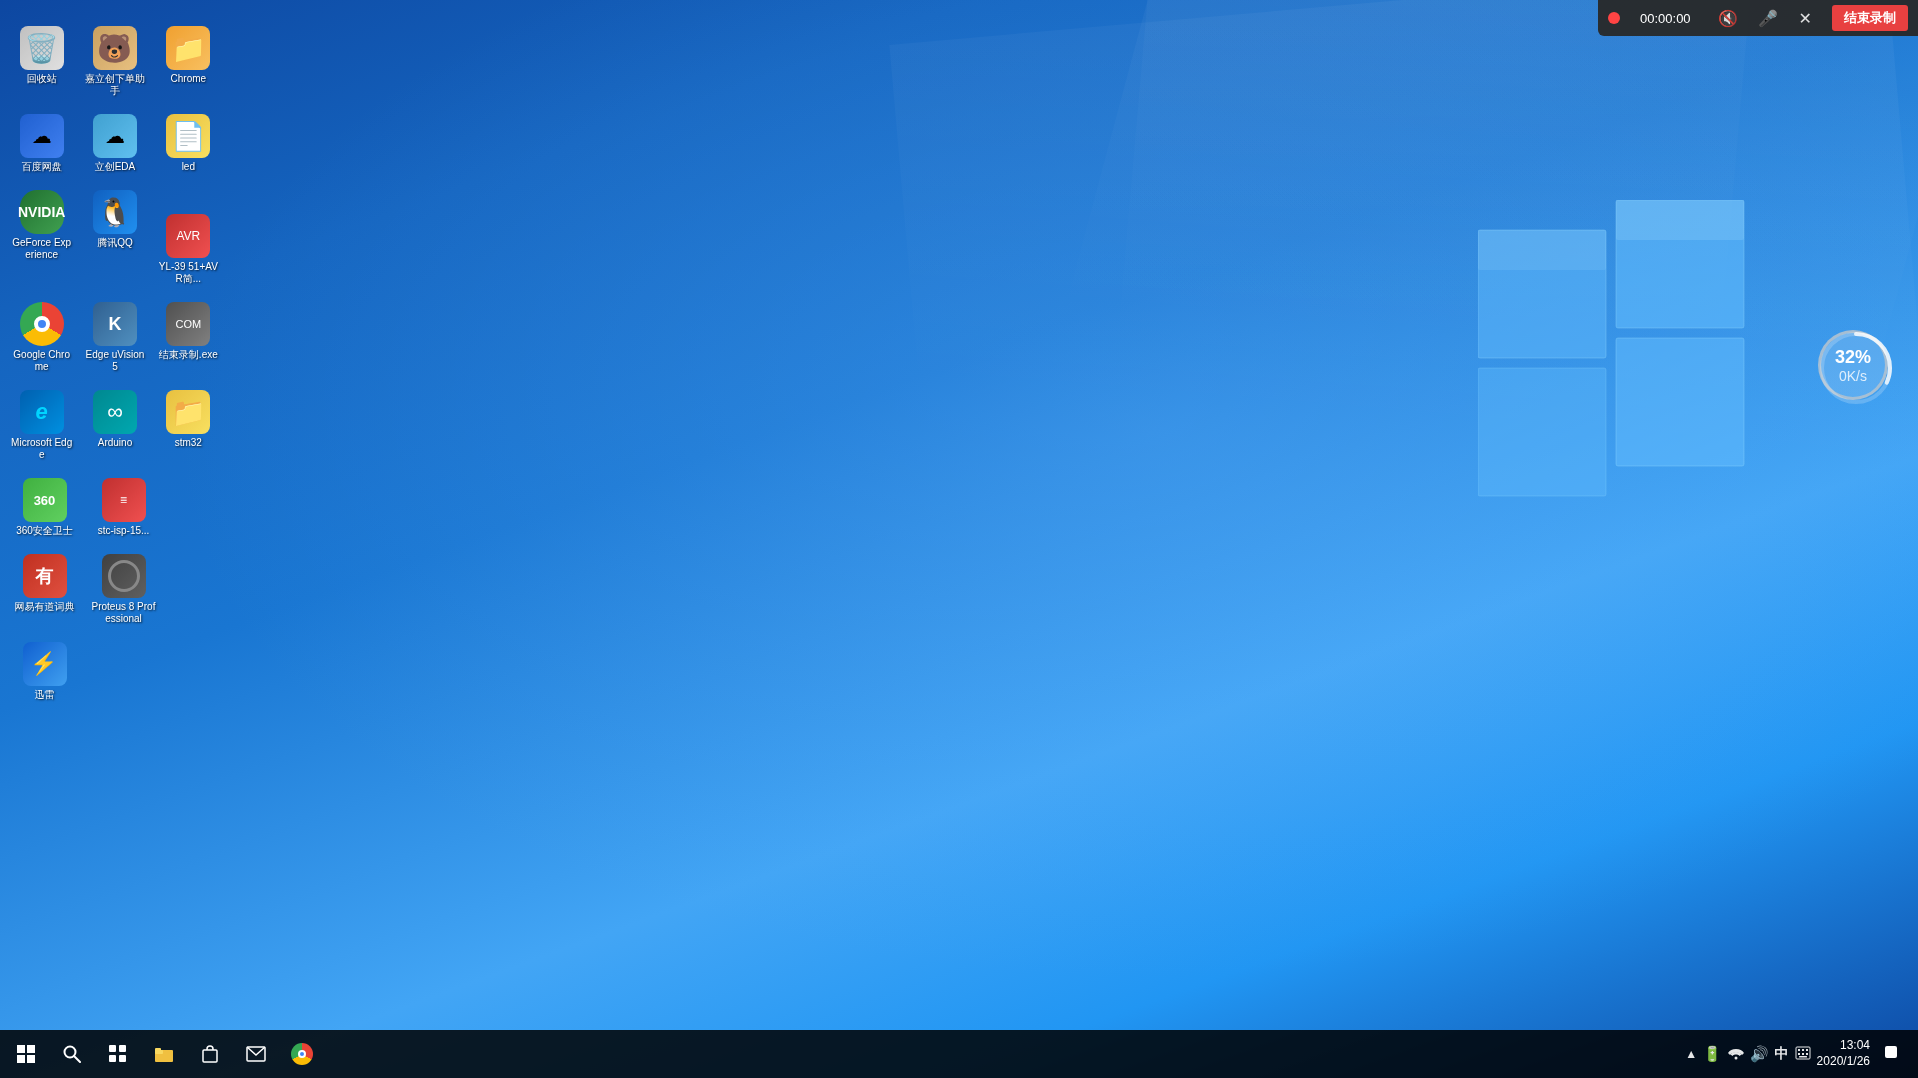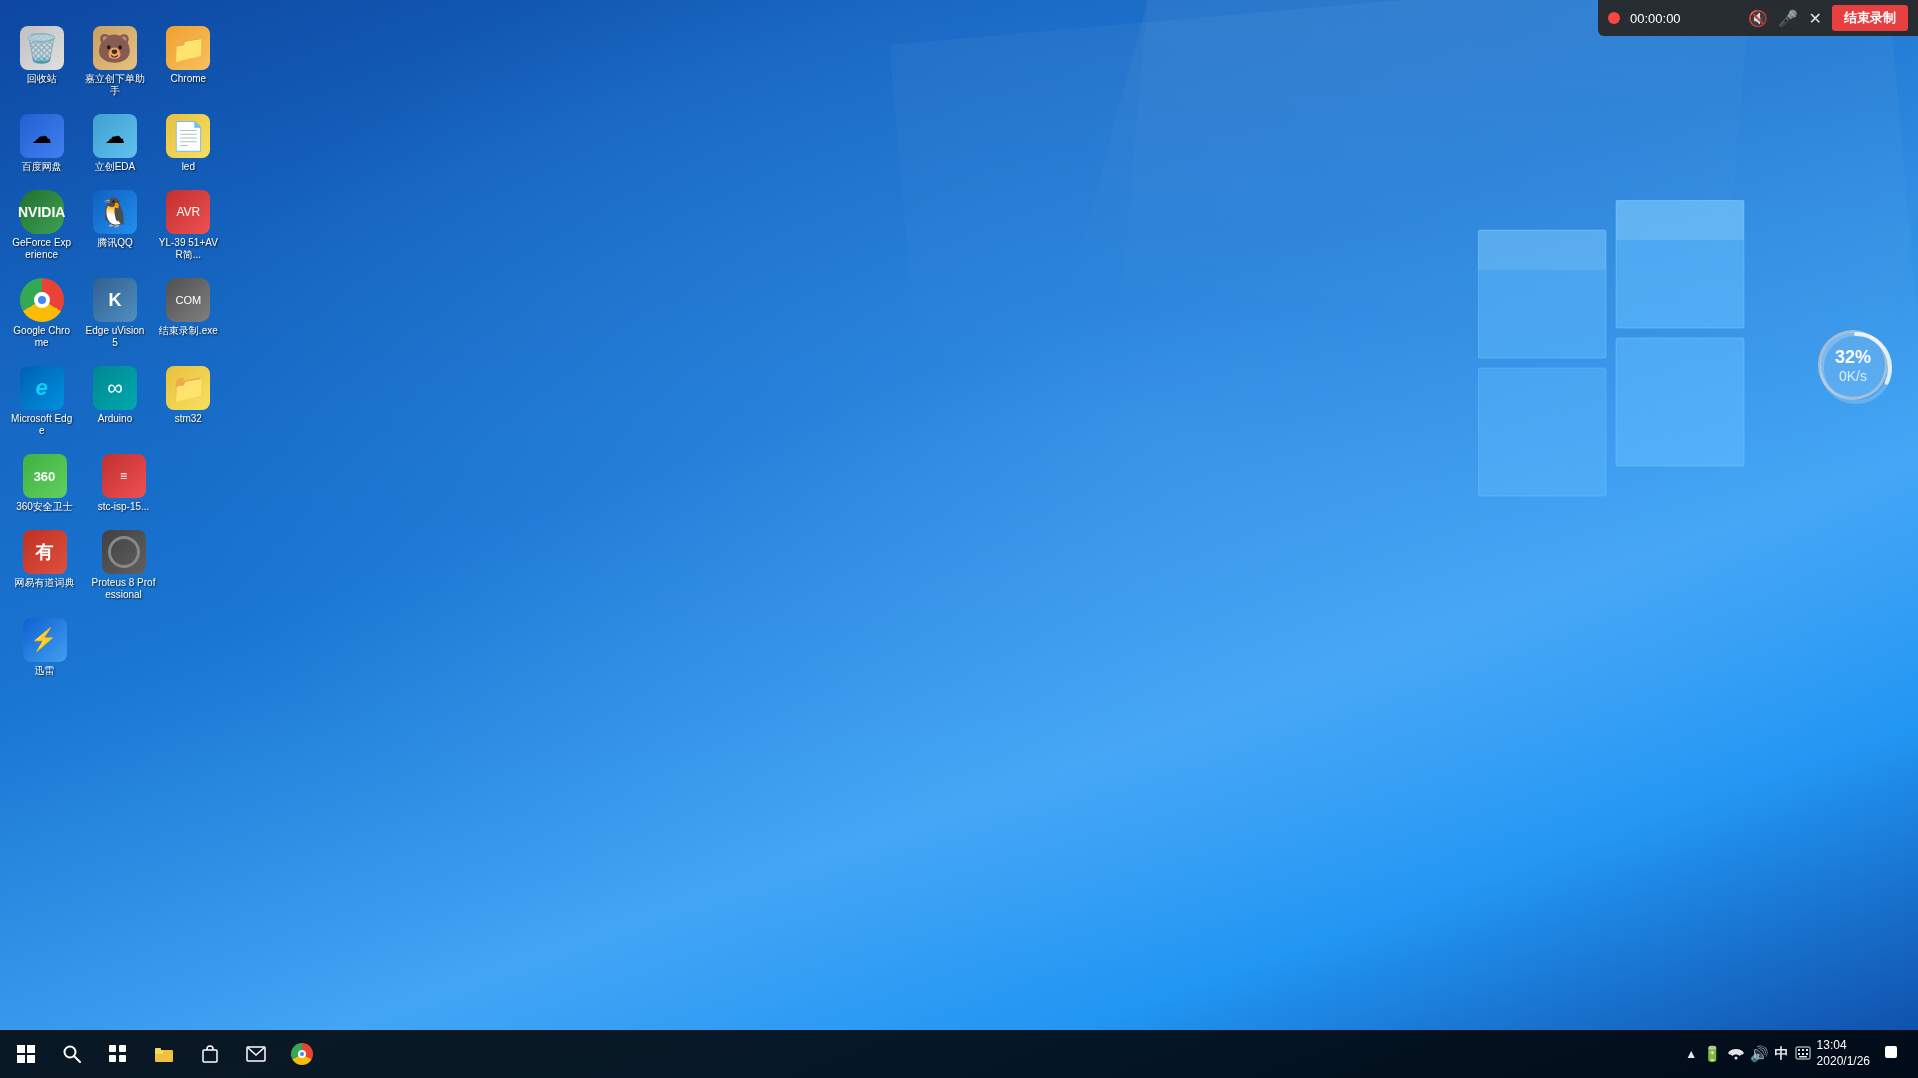--- a/index.html
+++ b/index.html
@@ -72,44 +72,44 @@
     }
 
     
     .icon-recycle { background: linear-gradient(135deg, #c0c0c0, #e0e0e0); }
     .icon-bear { background: linear-gradient(135deg, #c8a060, #e8c080); }
     .icon-folder-orange { background: linear-gradient(135deg, #f0a030, #f8c060); }
     .icon-baidu { background: linear-gradient(135deg, #2060d0, #4080f0); }
     .icon-folder-yellow { background: linear-gradient(135deg, #e8c040, #f8e060); }
     .icon-nvidia { background: linear-gradient(135deg, #207030, #40a050); border-radius: 17px; }
     .icon-qq { background: linear-gradient(135deg, #1060c0, #2090f0); }
-    .icon-file-red { background: linear-gradient(135deg, #c03030, #f05050); }
+    .icon-file-red { background: linear-gradient(135deg, #c03030, #f05050); margin-top: 24px; }
     .icon-keil { background: linear-gradient(135deg, #306090, #5090c0); }
-    .icon-commix { background: linear-gradient(135deg, #505050, #808080); border-radius: 10px; }
+    .icon-commix { background: linear-gradient(135deg, #505050, #808080); }
     .icon-edge { background: linear-gradient(135deg, #0060b0, #0090e0); }
     .icon-arduino { background: linear-gradient(135deg, #008890, #00a8b0); }
     .icon-folder2 { background: linear-gradient(135deg, #e8c040, #f8e060); }
     .icon-360 { background: linear-gradient(135deg, #40b040, #60d060); }
     .icon-stc { background: linear-gradient(135deg, #c03030, #f05050); }
     .icon-youdao { background: linear-gradient(135deg, #c03020, #e05040); }
     .icon-proteus { background: linear-gradient(135deg, #404040, #606060); }
     .icon-xunlei { background: linear-gradient(135deg, #1060d0, #40a0f0); }
 
     
     .recording-bar {
       position: absolute;
       top: 0;
       right: 0;
       width: 320px;
       height: 36px;
       background: rgba(40, 40, 40, 0.95);
       display: flex;
       align-items: center;
       padding: 0 10px;
-      gap: 10px;
+      gap: 20px;
       border-radius: 0 0 0 6px;
     }
 
     .rec-dot {
       width: 12px;
       height: 12px;
       background: #ff4444;
       border-radius: 50%;
     }
 
@@ -220,21 +220,21 @@
     .taskbar-icon {
       color: white;
       font-size: 15px;
       cursor: pointer;
       opacity: 0.9;
     }
 
     .taskbar-time {
       color: white;
       font-size: 12px;
-      text-align: left;
+      text-align: right;
       line-height: 1.3;
       cursor: pointer;
     }
 
     .taskbar-notify {
       width: 30px;
       height: 44px;
       display: flex;
       align-items: center;
       justify-content: center;

